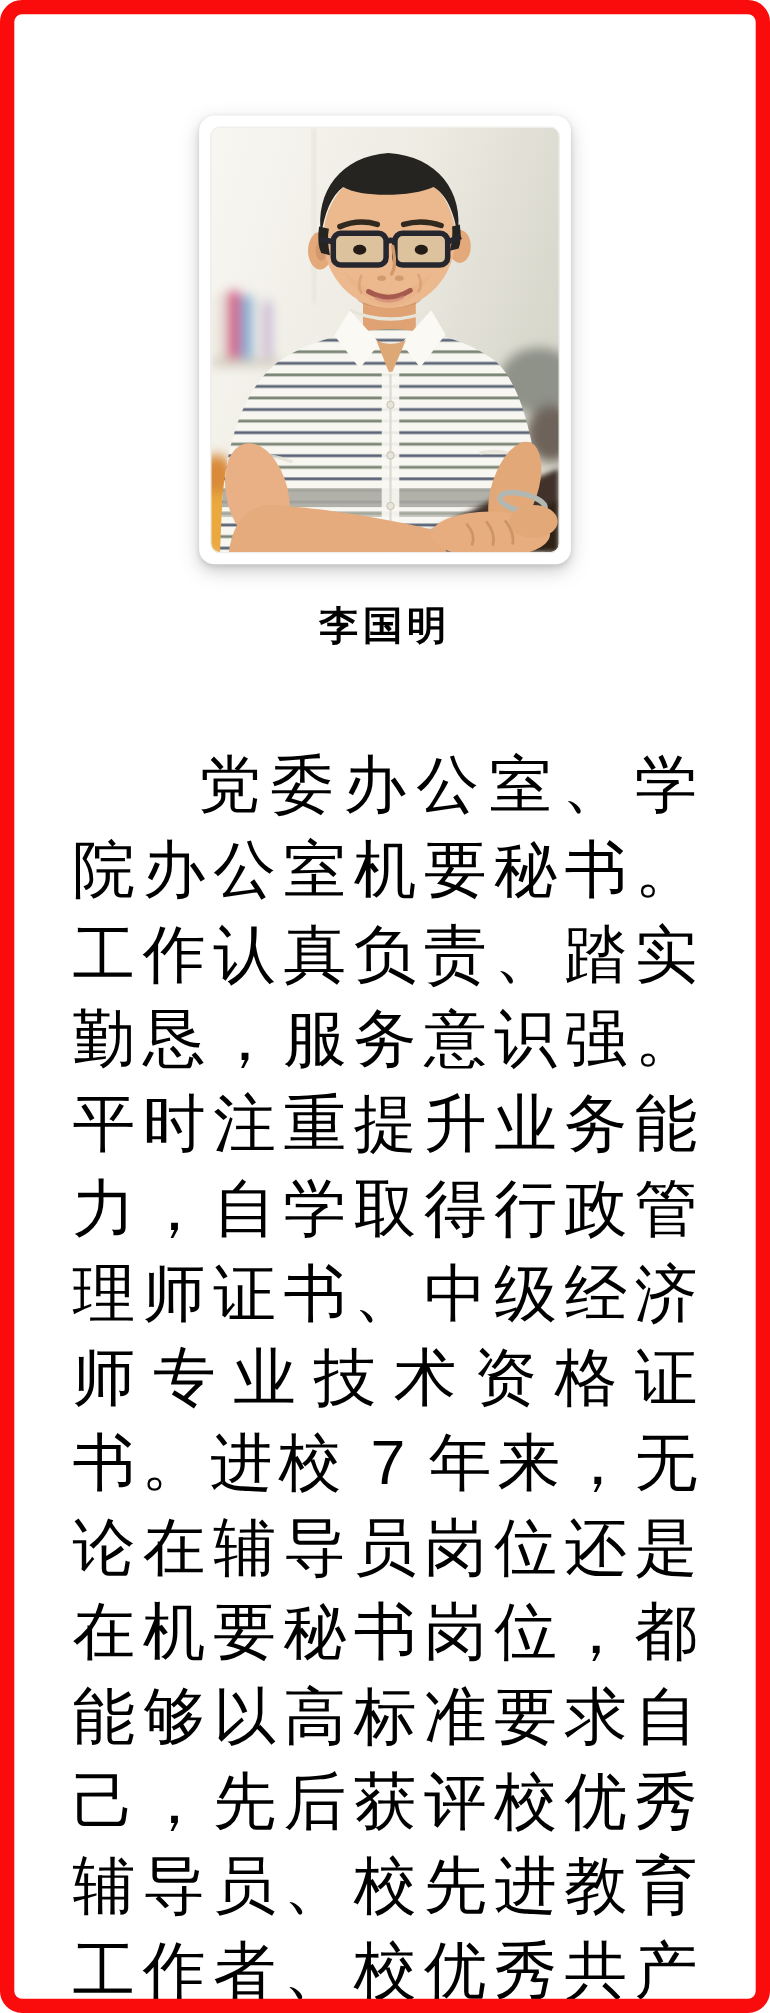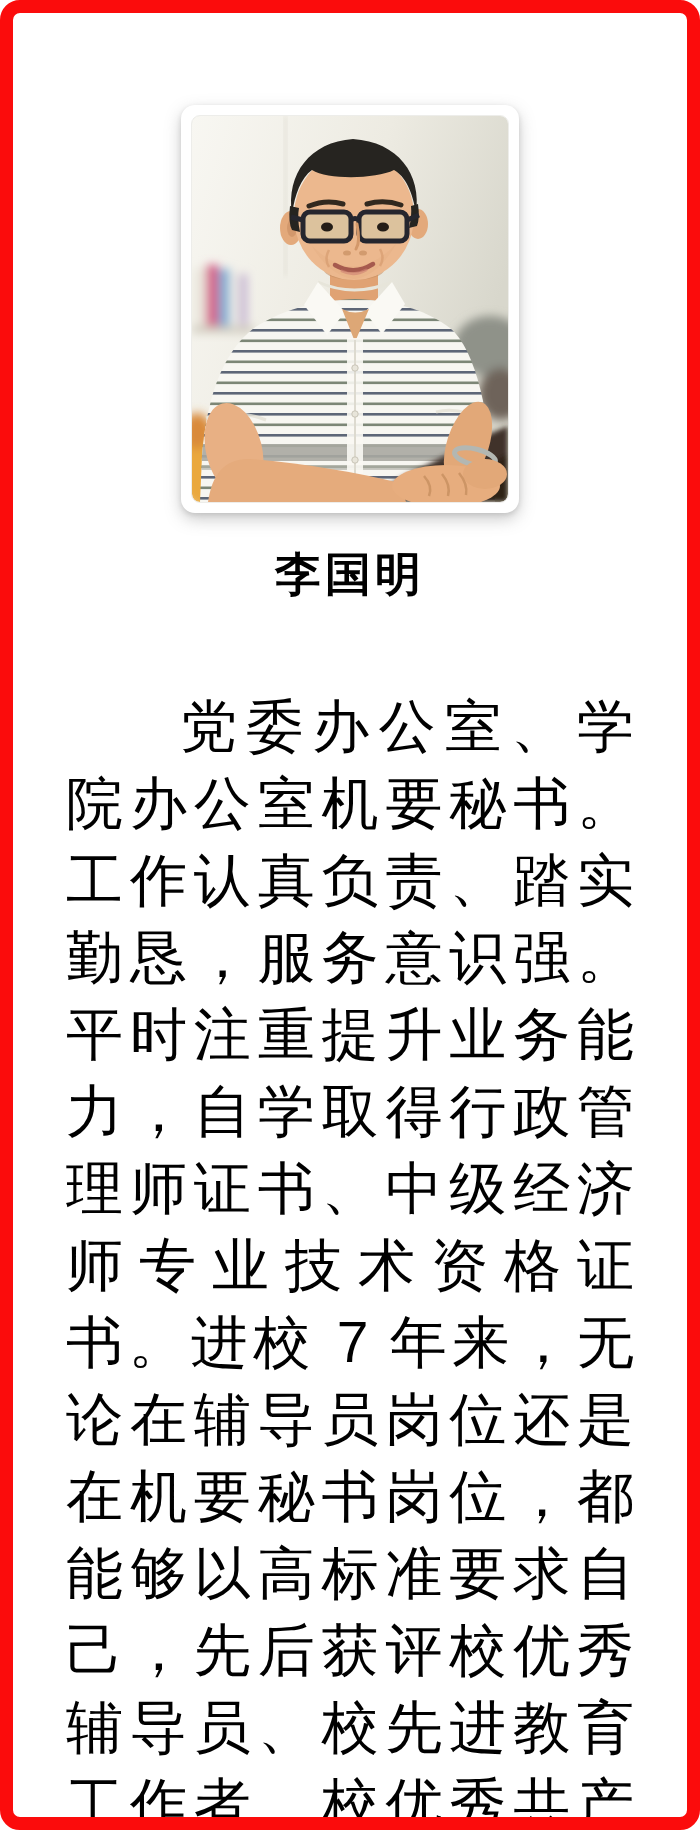--- a/index.html
+++ b/index.html
@@ -35,21 +35,21 @@
     height: 386px;
     border-radius: 8px;
     overflow: hidden;
     background: #e9e8e0;
     outline: 1px solid #ededea;
   }
   .photo svg { display: block; width: 100%; height: 100%; }
   .name {
     margin-top: 34px;
     text-align: center;
-    font-size: 46px;
+    font-size: 36px;
     line-height: 1.2;
     font-weight: 700;
     letter-spacing: 4px;
     color: #000000;
   }
   .bio {
     width: 568px;
     margin: 86px auto 0;
     font-size: 57px;
     line-height: 77px;

